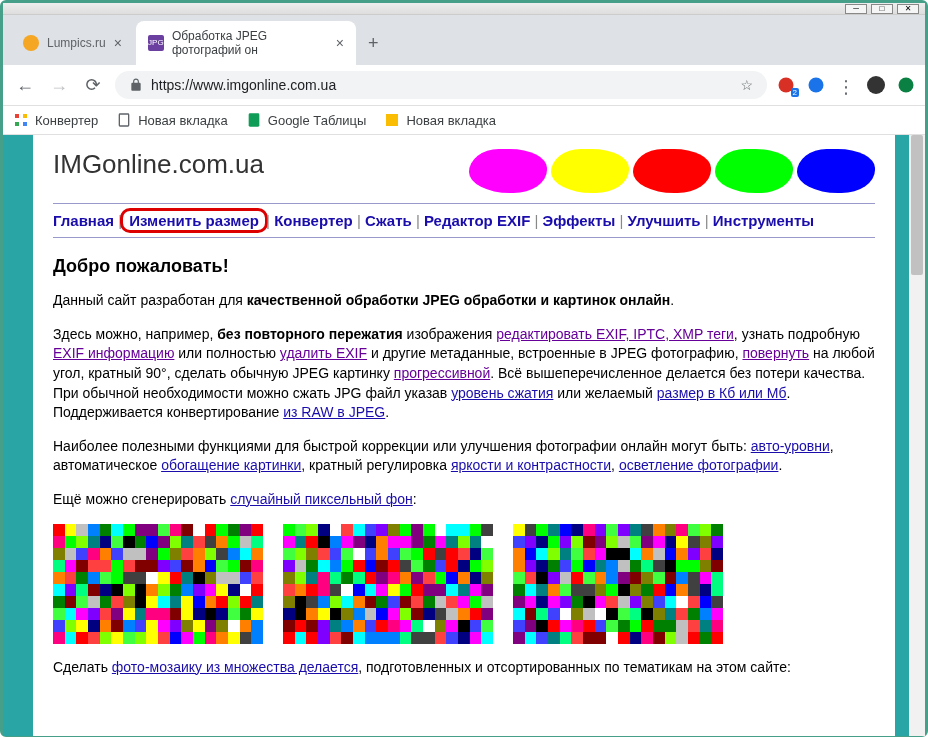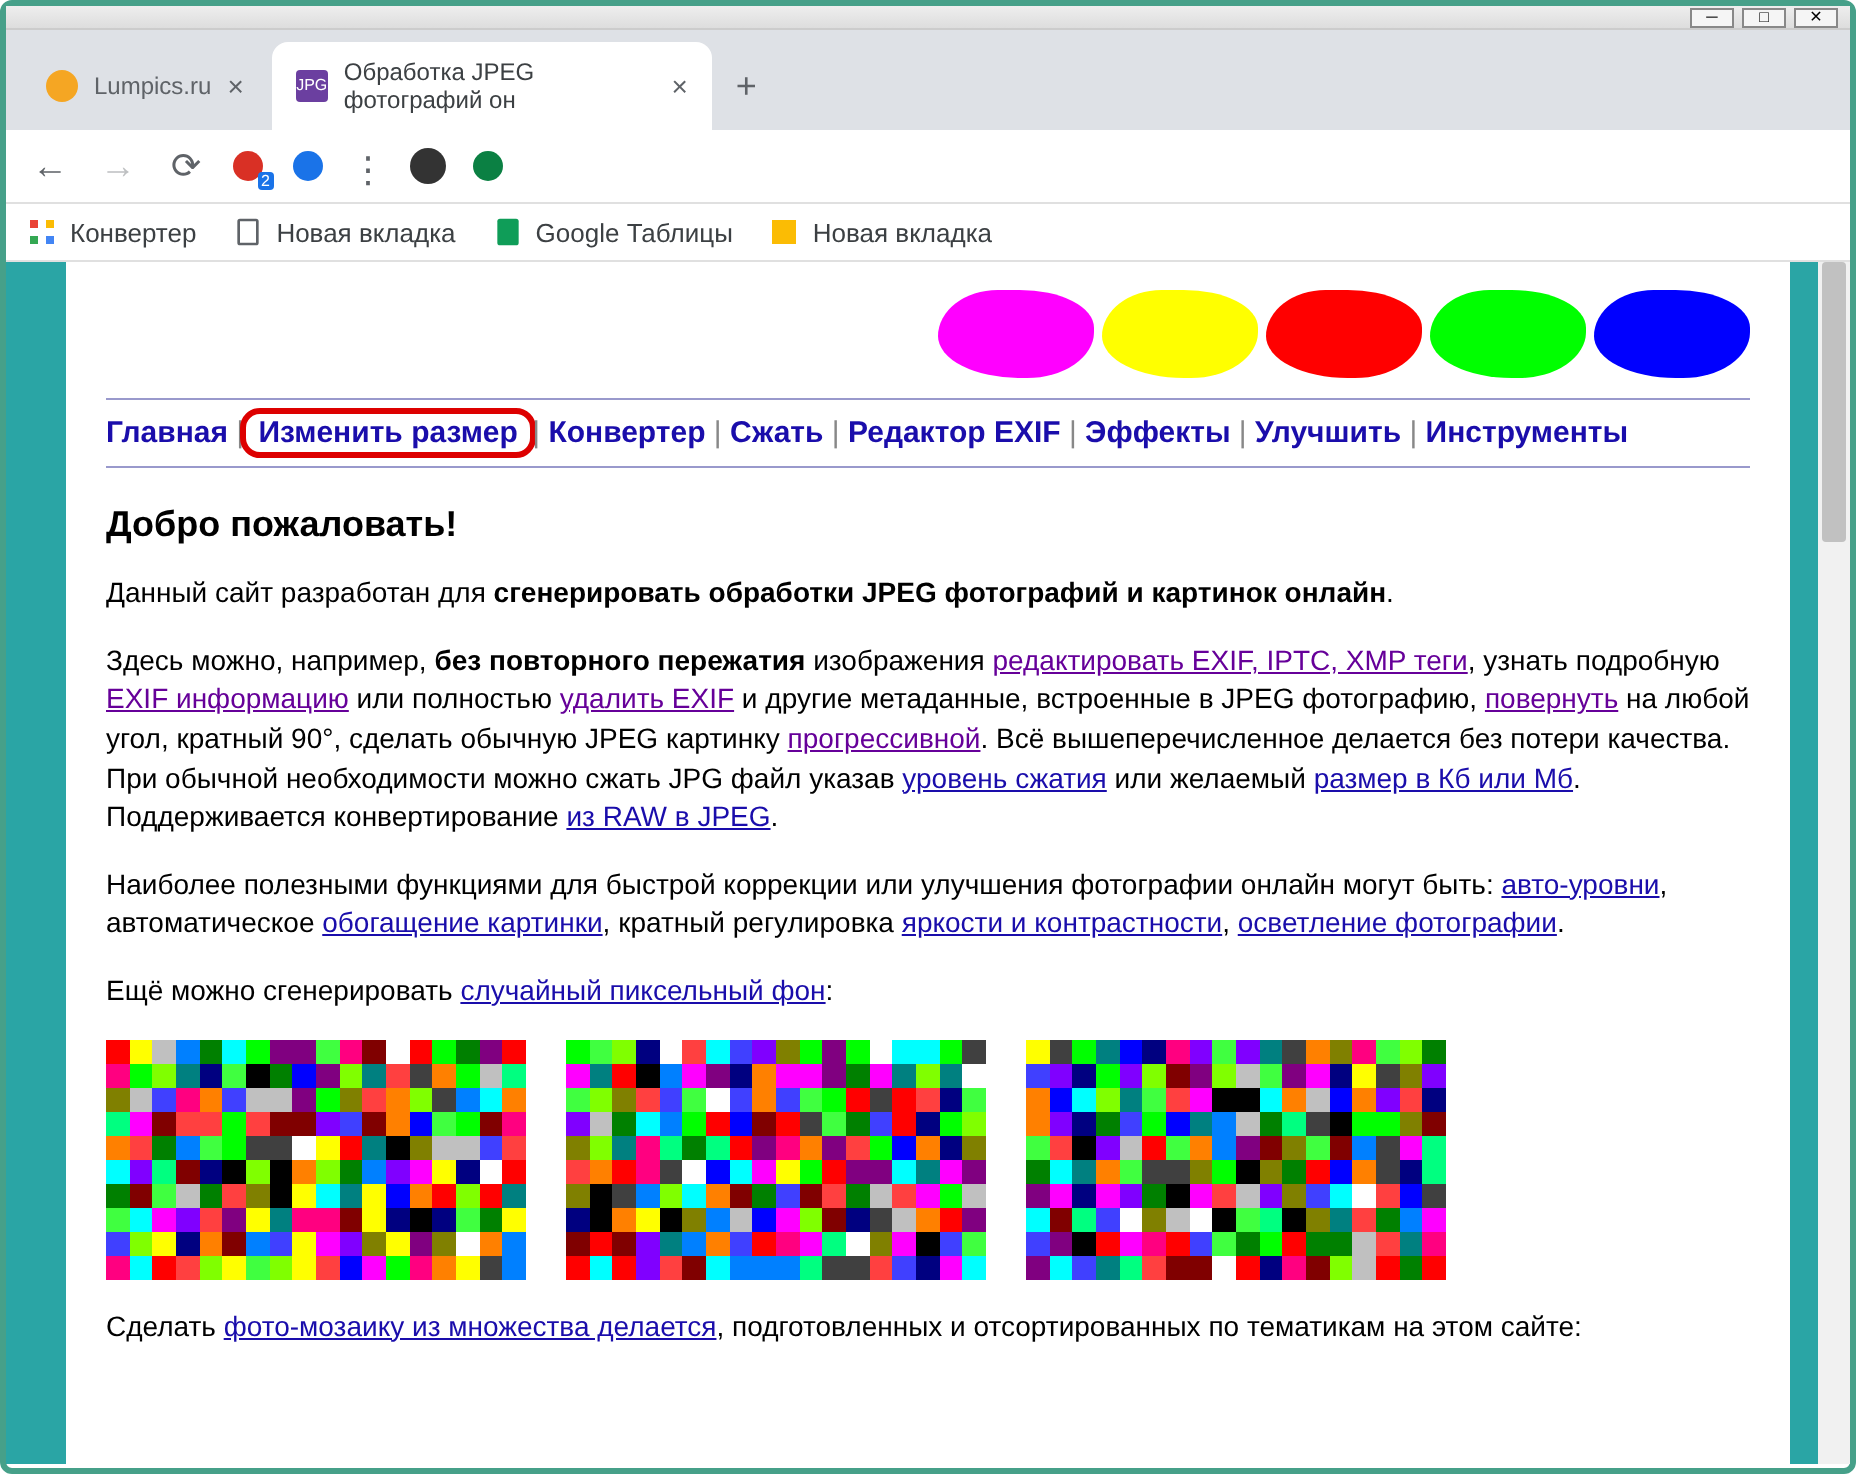--- a/index.html
+++ b/index.html
@@ -83,20 +83,27 @@
       <span>Обработка JPEG фотографий он</span>
       <span class="close">×</span>
     </div>
     <div class="new-tab">+</div>
   </div>
 
   <div class="toolbar">
     <div class="nav-btn">←</div>
     <div class="nav-btn" style="opacity:.4">→</div>
     <div class="nav-btn">⟳</div>
+    <div class="addr-bar">
+      <svg class="lock-icon" viewBox="0 0 24 24" fill="#5f6368">
+          <path d="M18 8h-1V6c0-2.8-2.2-5-5-5S7 3.2 7 6v2H6c-1.1 0-2 .9-2 2v10c0 1.1.9 2 2 2h12c1.1 0 2-.9 2-2V10c0-1.1-.9-2-2-2zM9 6c0-1.7 1.3-3 3-3s3 1.3 3 3v2H9V6z"></path>
+        </svg>
+      <span>https://www.imgonline.com.ua</span>
+      <span style="margin-left:auto;color:#5f6368">☆</span>
+    </div>
     <div class="toolbar-icons">
       <div class="tb-icon">
         <svg viewBox="0 0 24 24" fill="#d93025">
             <circle cx="12" cy="12" r="10"></circle>
           </svg>
         <span class="badge">2</span>
       </div>
       <div class="tb-icon"><svg viewBox="0 0 24 24" fill="#1a73e8">
             <circle cx="12" cy="12" r="10"></circle>
           </svg></div>
@@ -138,37 +145,38 @@
         </svg>
       <span>Новая вкладка</span>
     </div>
   </div>
 
   <div class="viewport">
     <div class="page">
 
       <div class="header-row">
         <div>
+          <div class="site-title">IMGonline.com.ua</div>
         </div>
         <div class="blobs" id="blobs">
             <div class="blob" style="background: rgb(255, 0, 255);"></div>
             <div class="blob" style="background: rgb(255, 255, 0);"></div>
             <div class="blob" style="background: rgb(255, 0, 0);"></div>
             <div class="blob" style="background: rgb(0, 255, 0);"></div>
             <div class="blob" style="background: rgb(0, 0, 255);"></div>
           </div>
       </div>
 
       <div class="nav-row" id="navrow"><a href="#">Главная</a><span class="nav-sep"> | </span><span class="highlight-box"><a href="#">Изменить размер</a></span><span class="nav-sep"> | </span><a href="#">Конвертер</a><span class="nav-sep"> | </span><a href="#">Сжать</a><span class="nav-sep"> | </span><a href="#">Редактор EXIF</a><span class="nav-sep"> | </span><a href="#">Эффекты</a><span class="nav-sep"> | </span><a href="#">Улучшить</a><span class="nav-sep"> | </span><a href="#">Инструменты</a></div>
 
       <div class="content">
         <h2>Добро пожаловать!</h2>
 
         <p>
-          <span>Данный сайт разработан для </span><b>сгенерировать обработки JPEG фотографий и картинок онлайн</b><span>.</span>
+          <span>Данный сайт разработан для </span><b>качественной обработки JPEG обработки и картинок онлайн</b><span>.</span>
         </p>
 
         <p>
           <span>Здесь можно, например, </span><b>без повторного пережатия</b><span> изображения </span><a class="visited">редактировать EXIF, IPTC, XMP теги</a><span>, узнать подробную </span><a class="visited">EXIF информацию</a><span> или полностью </span><a class="visited">удалить EXIF</a><span> и другие метаданные, встроенные в JPEG фотографию, </span><a class="visited">повернуть</a><span> на любой угол, кратный 90°, сделать обычную JPEG картинку </span><a class="visited">прогрессивной</a><span>. Всё вышеперечисленное делается без потери качества. При обычной необходимости можно сжать JPG файл указав </span><a>уровень сжатия</a><span> или желаемый </span><a>размер в Кб или Мб</a><span>. Поддерживается конвертирование </span><a>из RAW в JPEG</a><span>.</span>
         </p>
 
         <p>
           <span>Наиболее полезными функциями для быстрой коррекции или улучшения фотографии онлайн могут быть: </span><a>авто-уровни</a><span>, автоматическое </span><a>обогащение картинки</a><span>, кратный регулировка </span><a>яркости и контрастности</a><span>, </span><a>осветление фотографии</a><span>.</span>
         </p>
 

